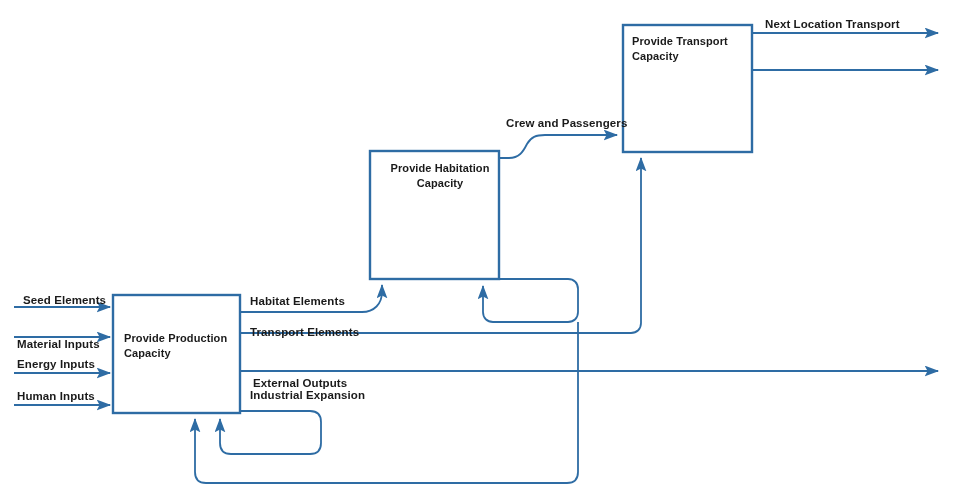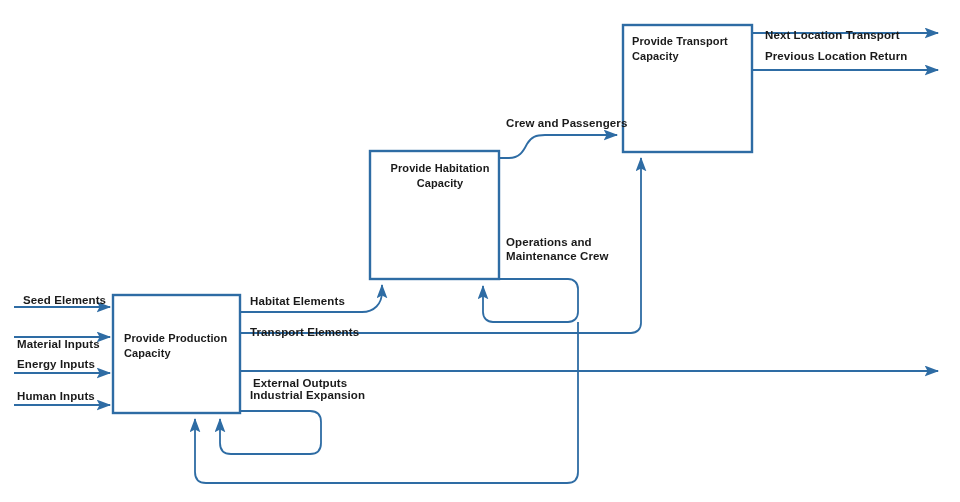--- a/index.html
+++ b/index.html
@@ -69,21 +69,16 @@
   <div class="flow-label" style="left:17px; top:337px;">Material Inputs</div>
   <div class="flow-label" style="left:17px; top:357px;">Energy Inputs</div>
   <div class="flow-label" style="left:17px; top:389px;">Human Inputs</div>
 
   <div class="flow-label" style="left:250px; top:294px;">Habitat Elements</div>
   <div class="flow-label" style="left:250px; top:325px;">Transport Elements</div>
   <div class="flow-label" style="left:253px; top:376px;">External Outputs</div>
   <div class="flow-label" style="left:250px; top:388px;">Industrial Expansion</div>
 
   <div class="flow-label" style="left:506px; top:116px;">Crew and Passengers</div>
-  <div class="flow-label" style="left:506px; top:235px;">
-    <div>Operations and</div>
-    <div>Maintenance Crew</div>
-  </div>
 
-  <div class="flow-label" style="left:765px; top:28px;">Next Location Transport</div>
-  <div class="flow-label" style="left:765px; top:49px;">Previous Location Return</div>
+  <div class="flow-label" style="left:765px; top:17px;">Next Location Transport</div>
 
 </div>
 
 </body></html>

